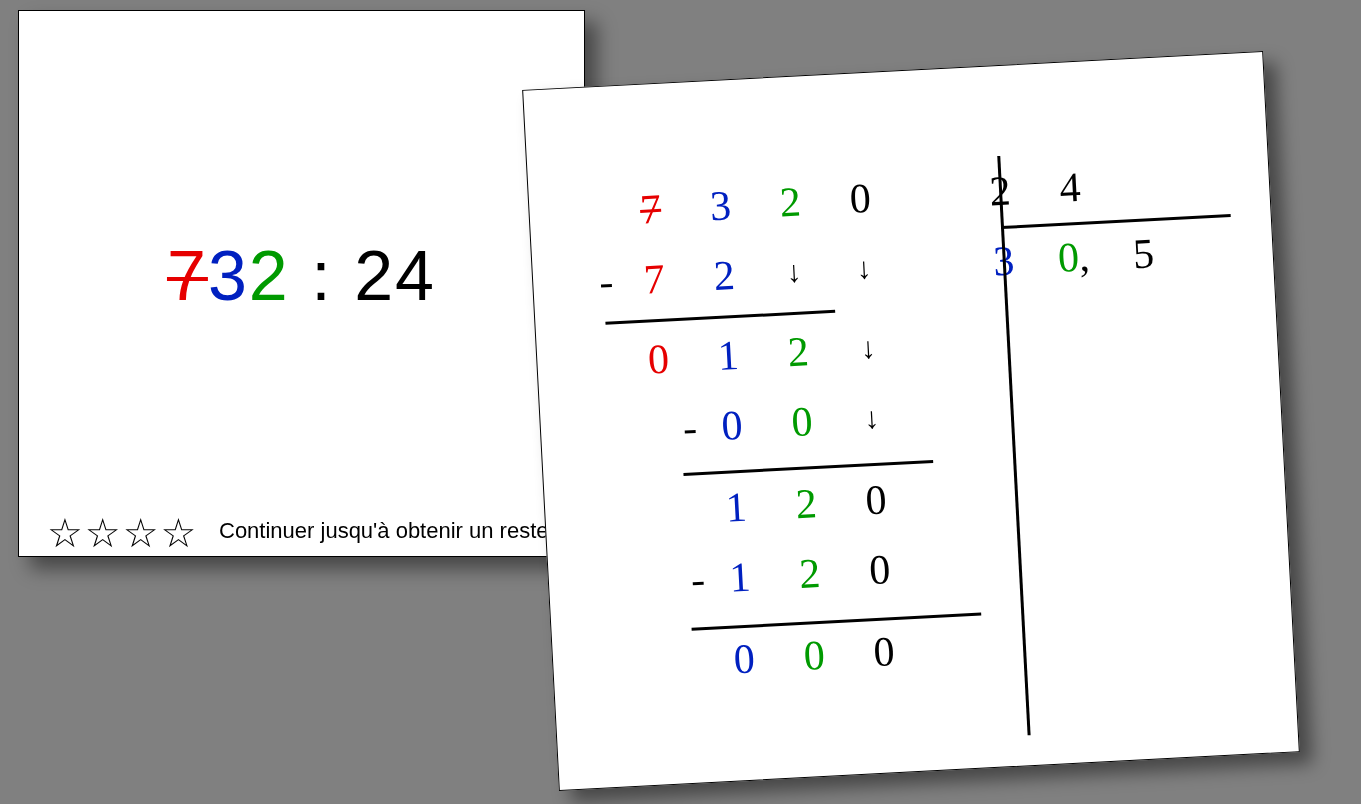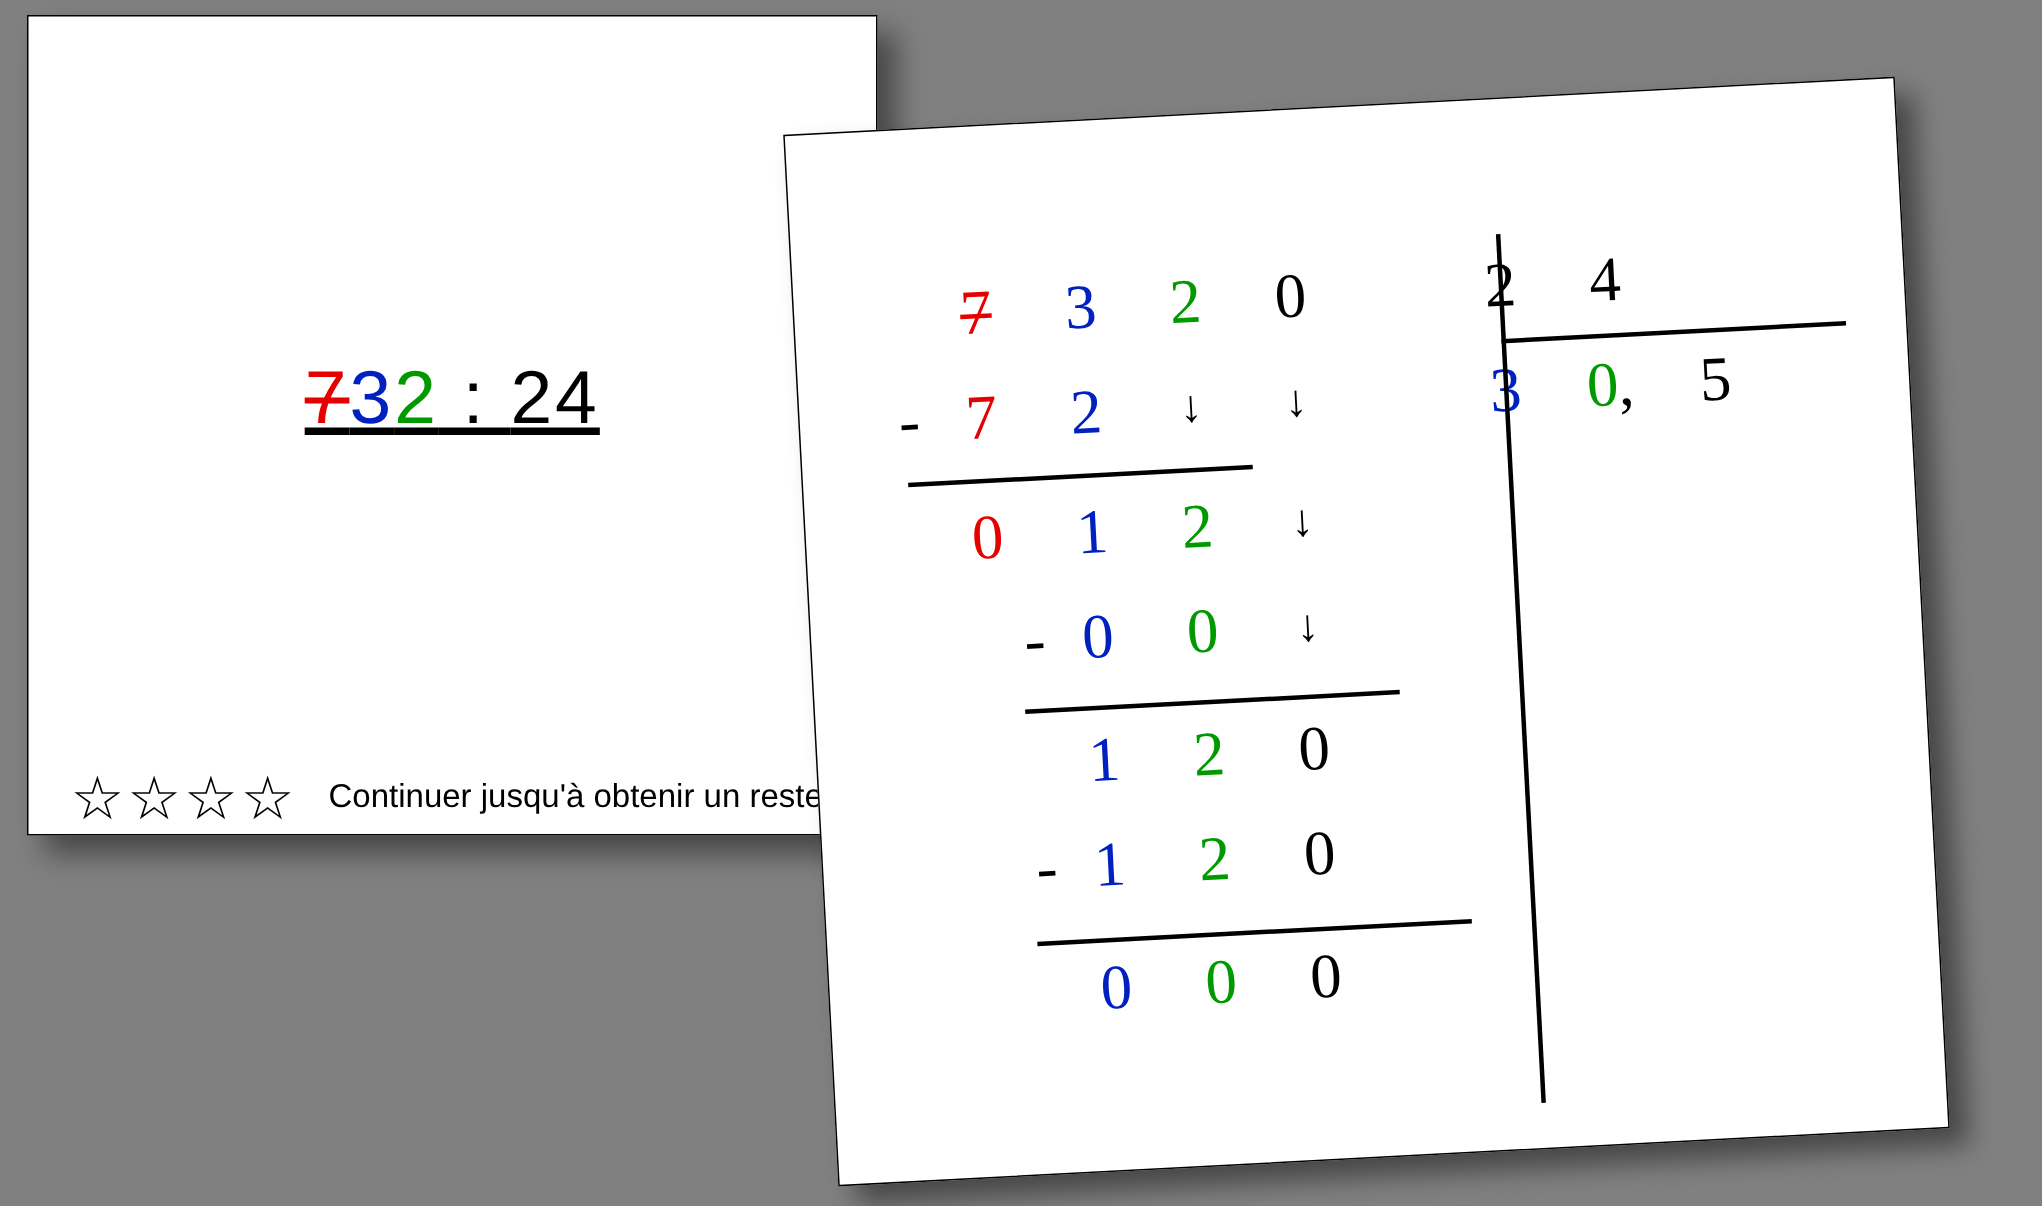--- a/index.html
+++ b/index.html
@@ -23,24 +23,23 @@
     top: 10px;
     width: 565px;
     height: 545px;
   }
   .problem {
     position: absolute;
     left: 0;
     right: 0;
     top: 225px;
     text-align: center;
-    font-size: 50px;
+    font-size: 70px;
     font-weight: 400;
     letter-spacing: 2px;
-    text-decoration: underline;
   }
   .problem .d1 { color: #e60000; text-decoration: line-through; text-decoration-thickness: 4px;}
   .problem .d2 { color: #0020c0; }
   .problem .d3 { color: #009a00; }
   .problem .rest { color: #000; }
   .stars {
     position: absolute;
     left: 28px;
     bottom: 0px;
     font-size: 40px;

